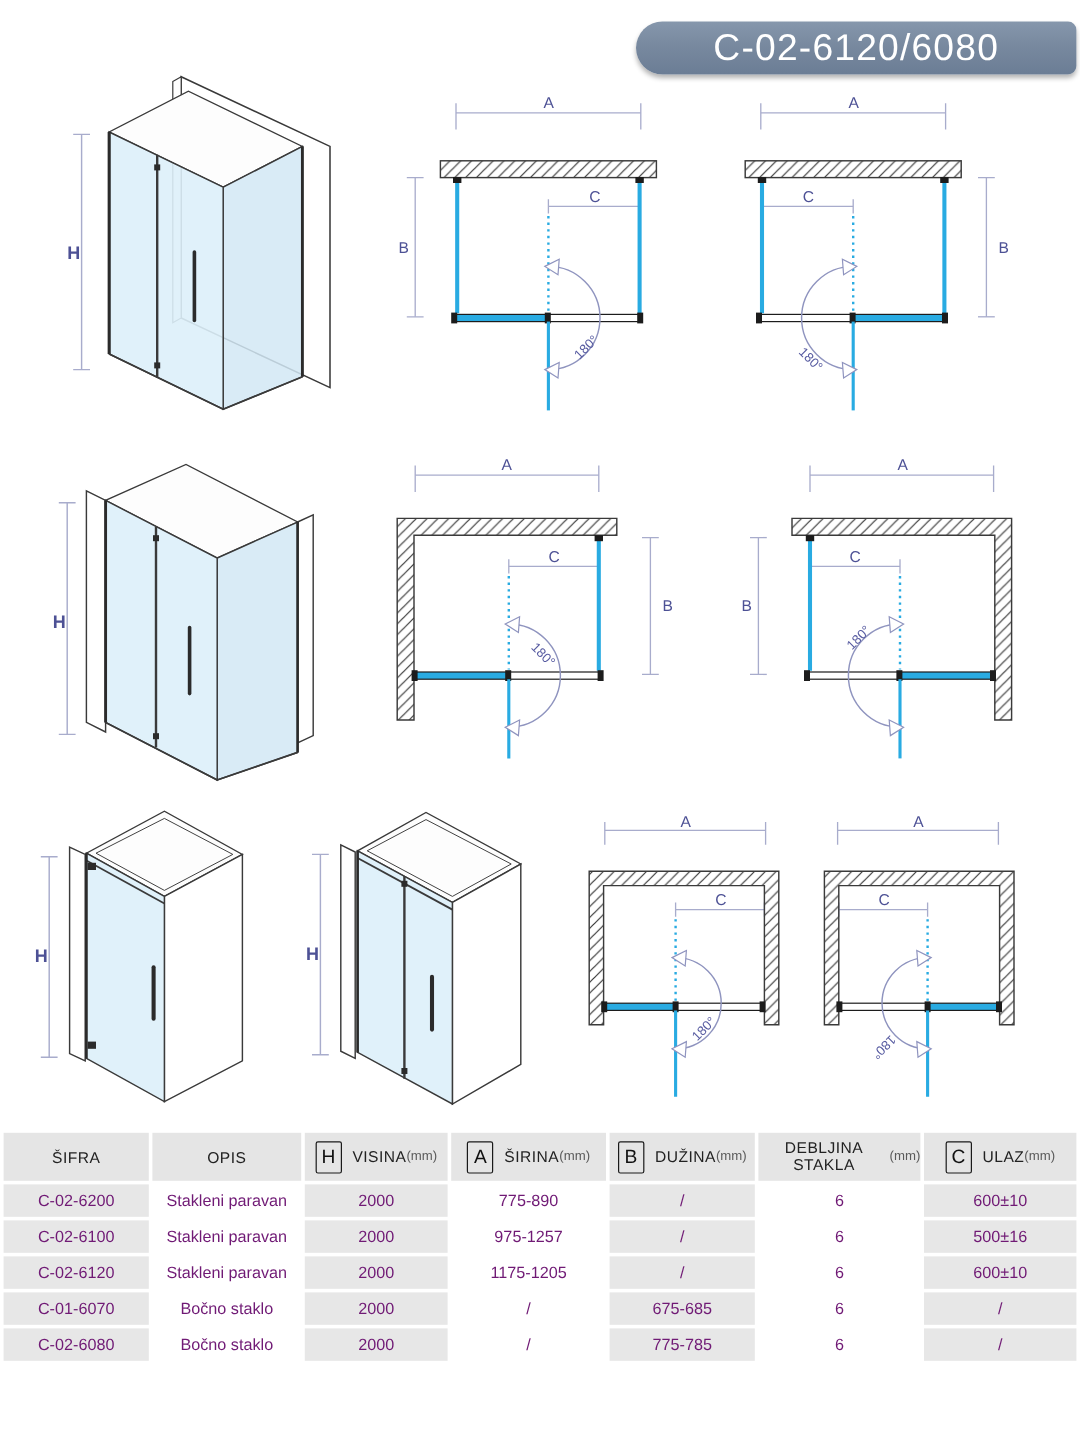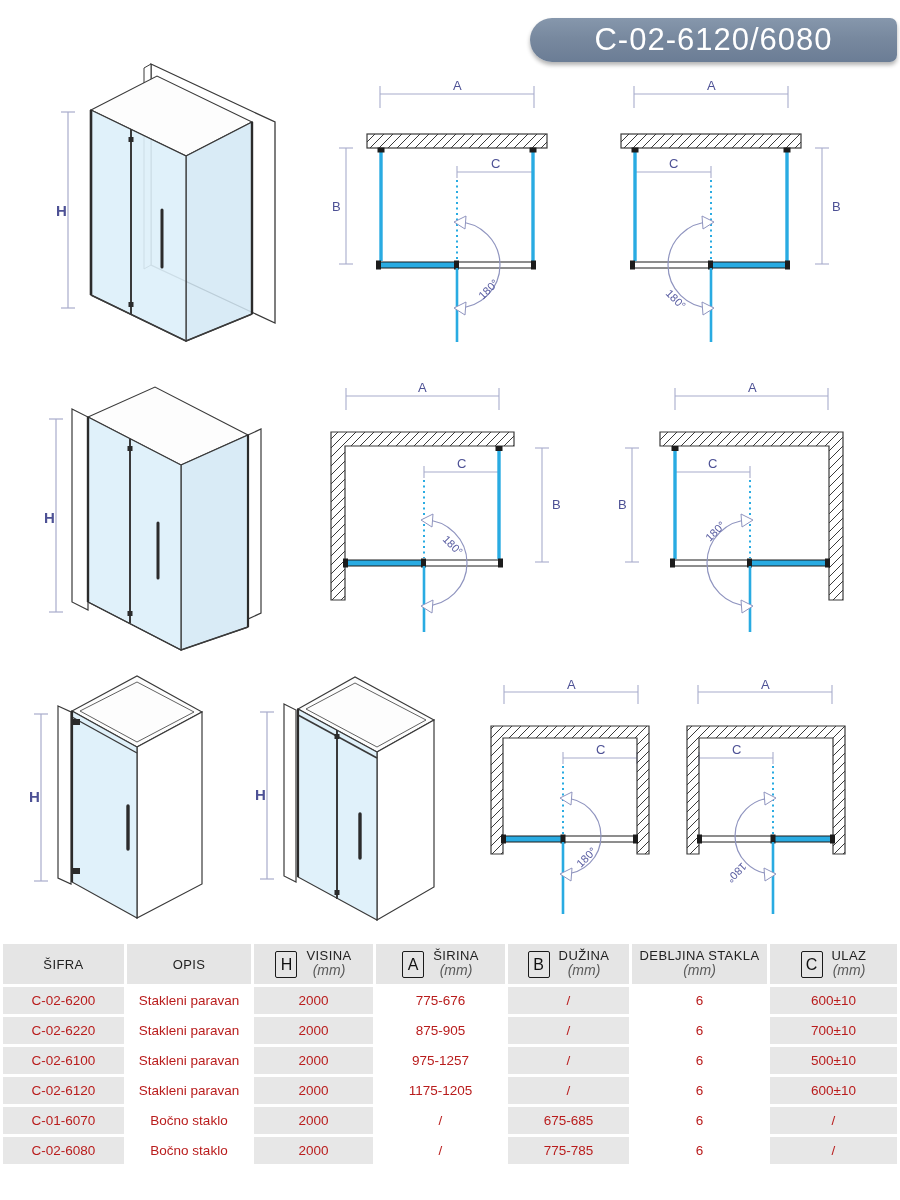--- a/index.html
+++ b/index.html
@@ -15,29 +15,29 @@
   
   .dg{position:absolute;}
   svg text{font-family:"Liberation Sans",sans-serif;}
   .dimlab{fill:#4d5195;font-size:13px;}
   .hlab{fill:#4d5195;font-size:15px;font-weight:bold;}
   .anglab{fill:#565aa0;font-size:11px;}
   
   #spec{position:absolute;left:0;top:941px;width:900px;border-collapse:separate;border-spacing:3px 3px;}
   #spec th,#spec td{padding:0;font-weight:normal;}
   #spec th{background:#e5e5e5;height:40px;vertical-align:middle;}
-  #spec td{height:27px;font-size:13.5px;color:#b91c1c;vertical-align:middle;text-align:center;}
+  #spec td{height:27px;font-size:13.5px;color:#701a75;vertical-align:middle;text-align:center;}
   td.gray{background:#e7e7e7;}
   td.white{background:#ffffff;}
   td.code{text-align:left;padding-left:15px;}
   td.opis{text-align:left;padding-left:12px;}
   .hcell{display:flex;align-items:center;justify-content:center;gap:9px;}
-  .hlabelblock{display:flex;flex-direction:column;align-items:center;line-height:1.1;}
+  .hlabelblock{display:flex;align-items:center;line-height:1.1;}
   .hname{font-size:13px;color:#222;letter-spacing:0.4px;}
-  .hunit{font-size:14px;color:#5a5a5a;font-style:italic;}
+  .hunit{font-size:11px;color:#5a5a5a;}
   .letterbox{display:inline-block;width:20px;height:25px;line-height:25px;text-align:center;
              border:1.7px solid #1a1a1a;border-radius:2px;font-size:16px;color:#111;background:transparent;}
 </style>
 </head>
 <body>
 
 <div id="page">
 
   <svg width="0" height="0" style="position:absolute" aria-hidden="true">
     <defs>
@@ -380,42 +380,33 @@
               </span>
             </div>
           </th>
       </tr>
     </thead>
     <tbody>
       <tr>
         <td class="gray code">C-02-6200</td>
         <td class="white opis">Stakleni paravan</td>
         <td class="gray">2000</td>
-        <td class="white">775-676</td>
+        <td class="white">775-890</td>
         <td class="gray">/</td>
         <td class="white">6</td>
         <td class="gray">600±10</td>
-      </tr>
-      <tr>
-        <td class="gray code">C-02-6220</td>
-        <td class="white opis">Stakleni paravan</td>
-        <td class="gray">2000</td>
-        <td class="white">875-905</td>
-        <td class="gray">/</td>
-        <td class="white">6</td>
-        <td class="gray">700±10</td>
       </tr>
       <tr>
         <td class="gray code">C-02-6100</td>
         <td class="white opis">Stakleni paravan</td>
         <td class="gray">2000</td>
         <td class="white">975-1257</td>
         <td class="gray">/</td>
         <td class="white">6</td>
-        <td class="gray">500±10</td>
+        <td class="gray">500±16</td>
       </tr>
       <tr>
         <td class="gray code">C-02-6120</td>
         <td class="white opis">Stakleni paravan</td>
         <td class="gray">2000</td>
         <td class="white">1175-1205</td>
         <td class="gray">/</td>
         <td class="white">6</td>
         <td class="gray">600±10</td>
       </tr>

